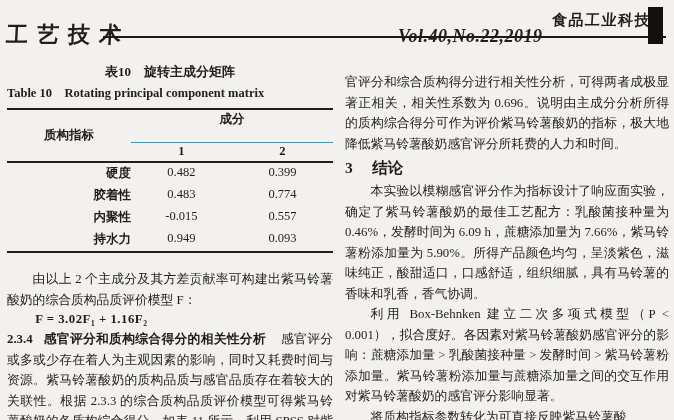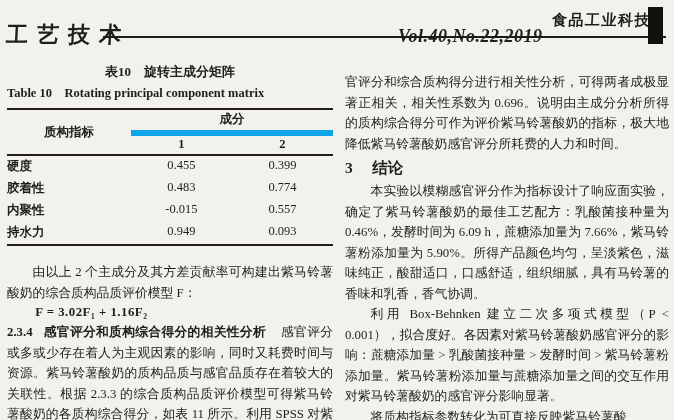--- a/index.html
+++ b/index.html
@@ -38,25 +38,25 @@
   
   .tbl-title-cn{text-align:center;font-weight:bold;font-size:13px;line-height:16px;}
   .tbl-title-en{text-align:left;font-weight:bold;font-size:12.5px;line-height:15px;margin-top:6px;}
   .tbl{
     margin-top:7px;font-size:12.5px;
     border-top:2px solid #222018;border-bottom:2px solid #222018;
   }
   .tbl-head{display:flex;border-bottom:2px solid #222018;}
   .hdr-rowlabel{width:38%;display:flex;align-items:center;justify-content:center;font-weight:bold;}
   .hdr-group{width:62%;}
-  .hdr-group-title{text-align:center;font-weight:bold;padding:1px 0 2px 0;border-bottom:6px solid #0ea5e9;}
+  .hdr-group-title{text-align:center;font-weight:bold;padding:1px 0 14px 0;border-bottom:1px solid #0ea5e9;}
   .hdr-nums{display:flex;}
   .hdr-num{width:50%;text-align:center;padding:1px 0 2px 0;font-weight:bold;}
   .tbl-row{display:flex;}
-  .cell-label{width:38%;text-align:left;padding:2px 0 3px 0;font-weight:bold;}
+  .cell-label{width:38%;text-align:right;padding:2px 0 3px 0;font-weight:bold;}
   .cell-val{width:31%;text-align:center;padding:2px 0 3px 0;}
   
   .para{font-size:12.8px;line-height:20.5px;text-align:justify;}
   .indent{text-indent:2em;}
   .formula-line{
     font-size:12.8px;line-height:19px;font-weight:bold;
     margin-left:2.2em;letter-spacing:.5px;
   }
   .run-bold{font-weight:bold;}
   .run-gap{margin-left:.6em;}
@@ -89,21 +89,21 @@
         <div class="hdr-group-title">成分</div>
         <div class="hdr-nums">
           <div class="hdr-num">1</div>
           <div class="hdr-num">2</div>
         </div>
       </div>
     </div>
 
     <div class="tbl-row">
       <div class="cell-label">硬度</div>
-      <div class="cell-val">0.455</div>
+      <div class="cell-val">0.482</div>
       <div class="cell-val">0.399</div>
     </div>
     <div class="tbl-row">
       <div class="cell-label">胶着性</div>
       <div class="cell-val">0.483</div>
       <div class="cell-val">0.774</div>
     </div>
     <div class="tbl-row">
       <div class="cell-label">内聚性</div>
       <div class="cell-val">-0.015</div>

